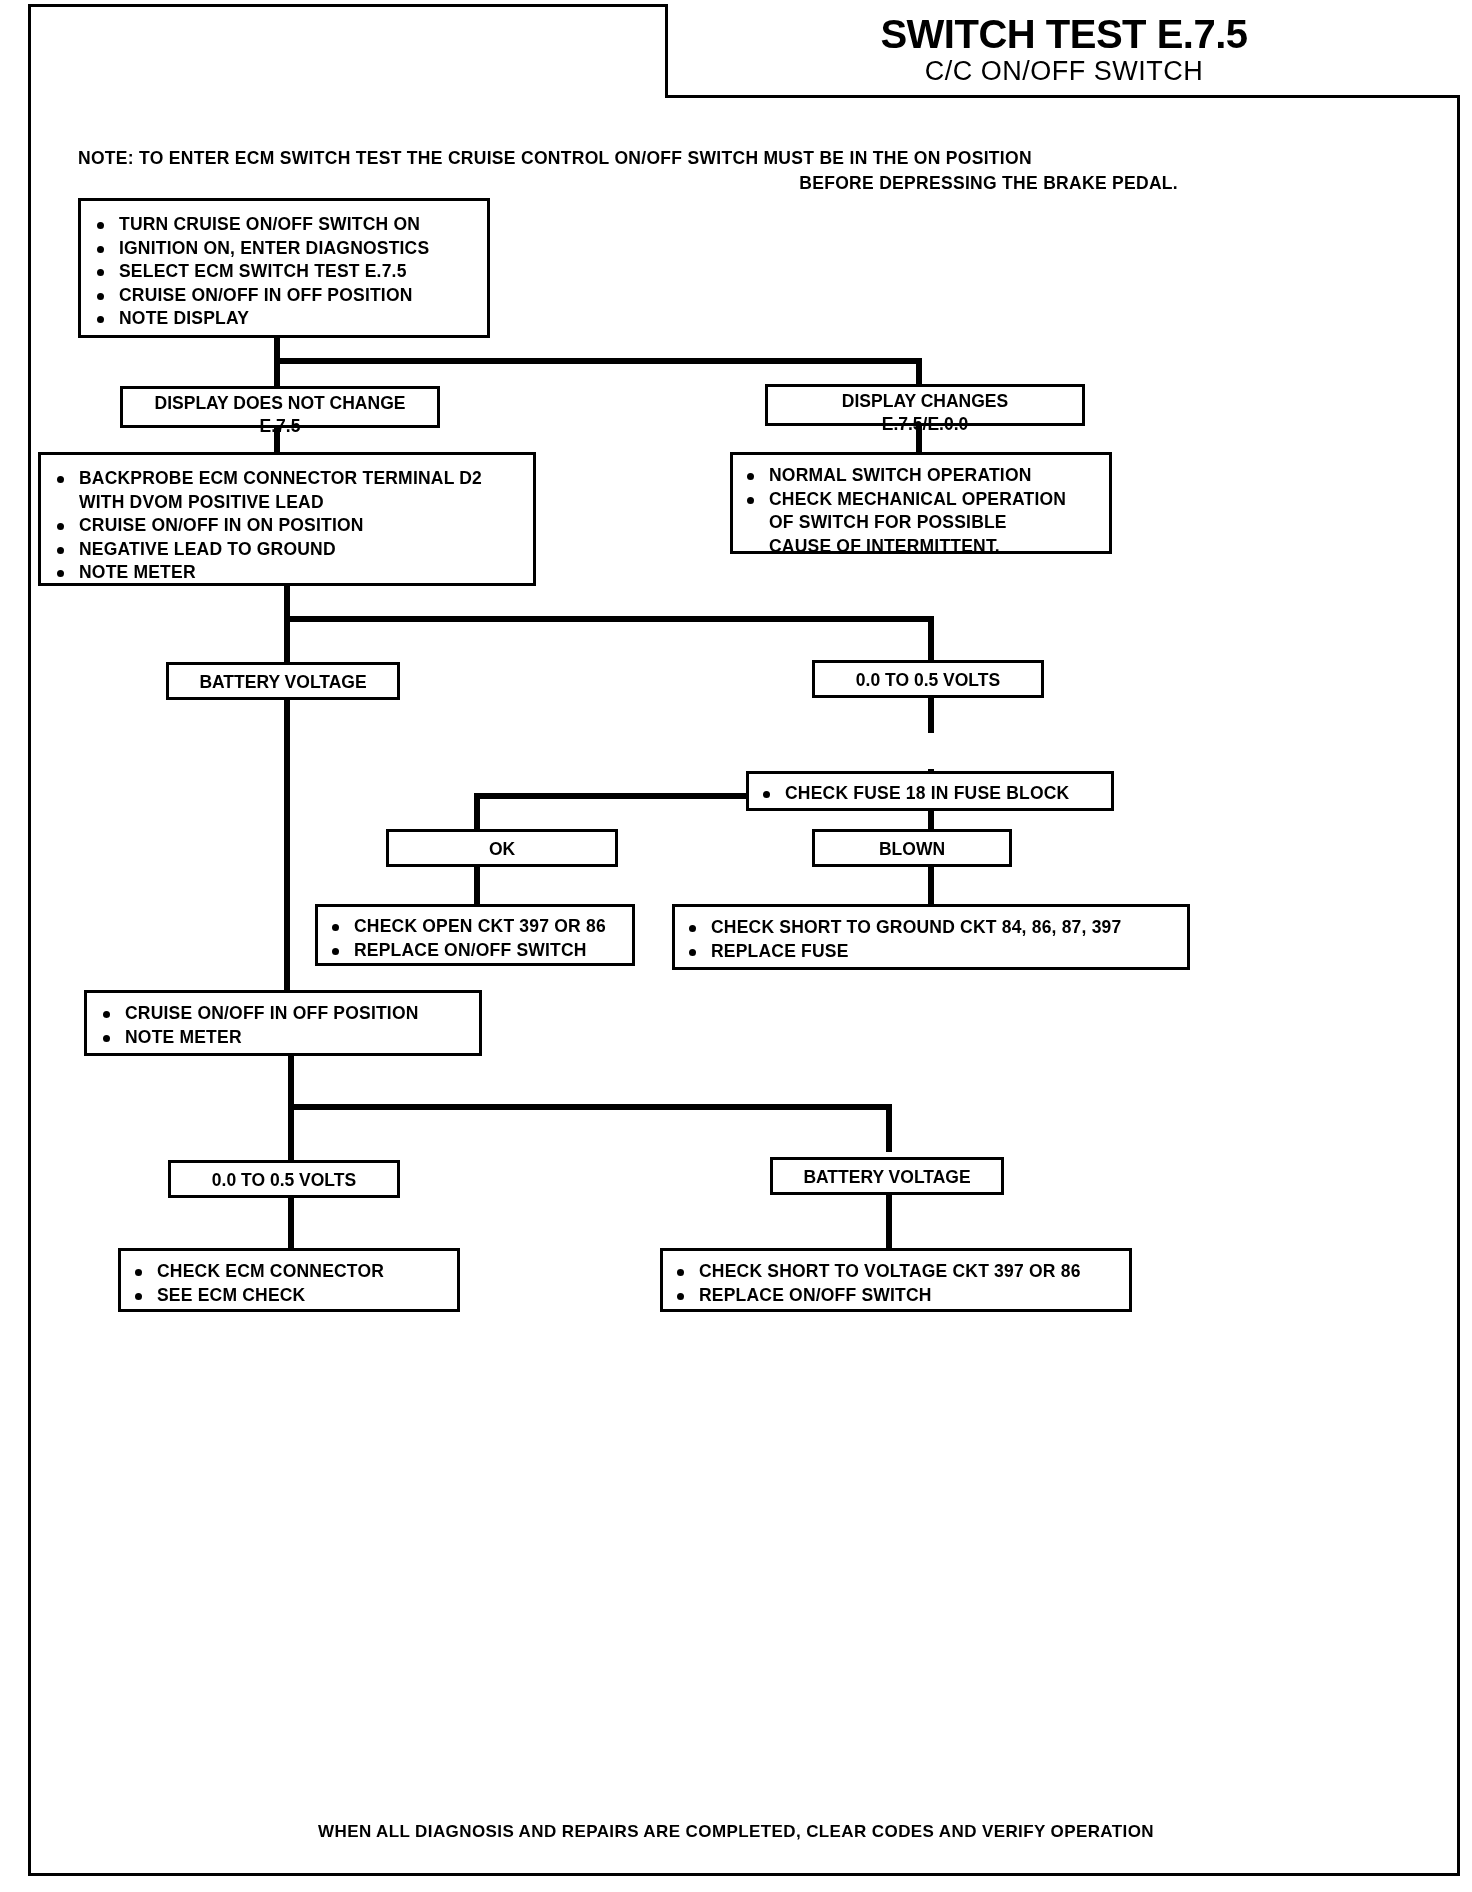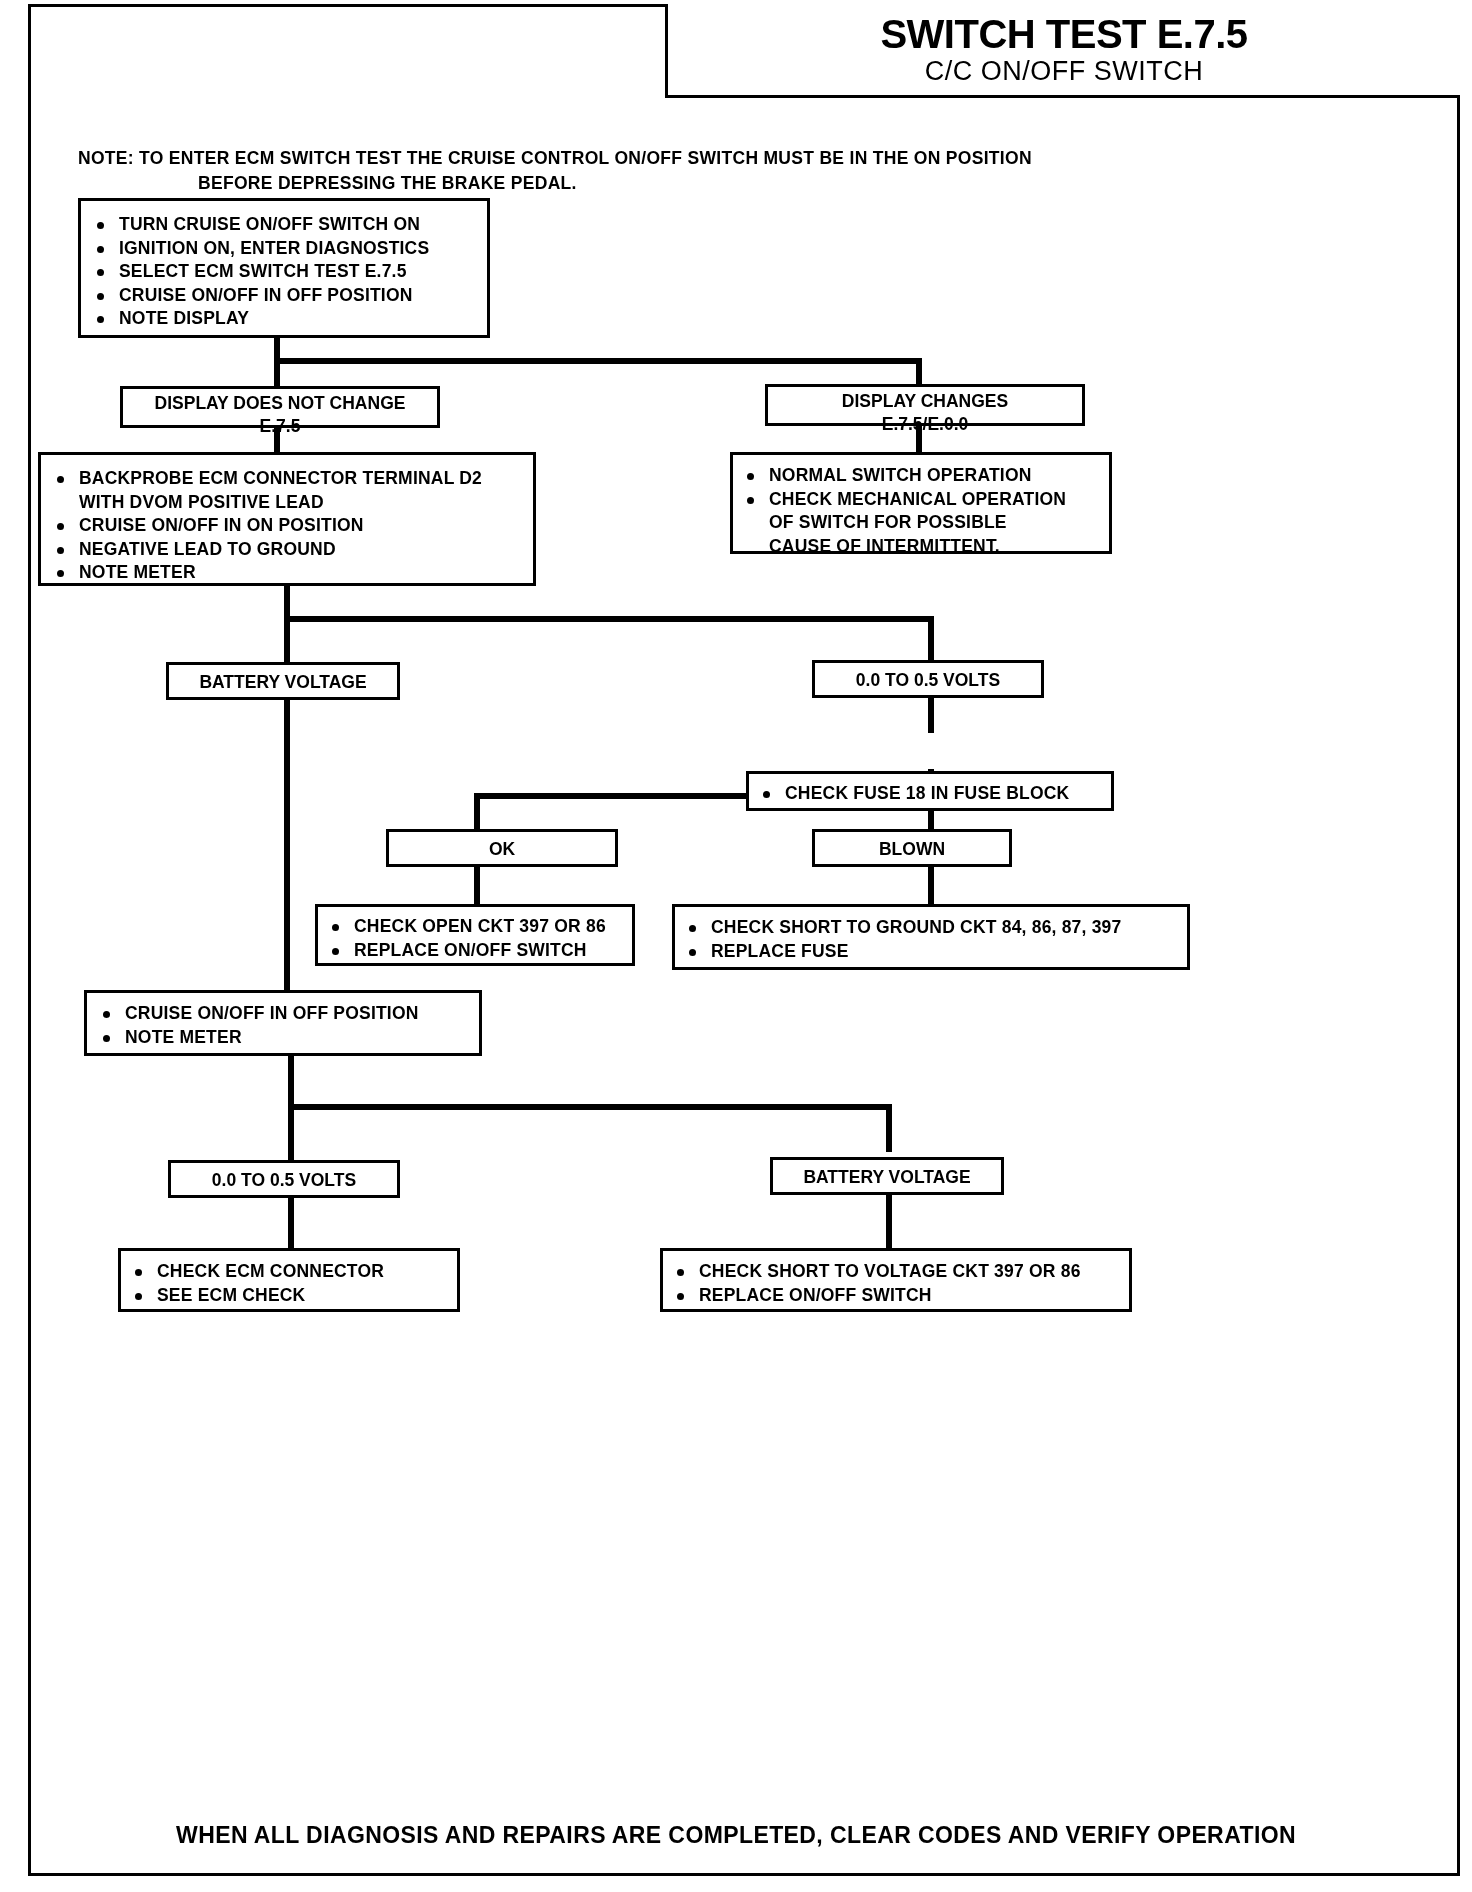--- a/index.html
+++ b/index.html
@@ -25,21 +25,21 @@
   }
   .title-sub{
     position:absolute;left:0;top:52px;width:100%;text-align:center;
     font-size:27px;font-weight:normal;letter-spacing:0.5px;
   }
   
   .note{
     position:absolute;left:78px;top:146px;width:1100px;
     font-size:17.5px;font-weight:bold;line-height:25px;letter-spacing:0.3px;
   }
-  .note .l2{display:block;margin-left:120px;}
+  .note .l2{display:block;margin-left:120px;text-align:right;}
   
   .box{
     position:absolute;border:3px solid #000;background:#fff;
     box-sizing:border-box;z-index:5;
   }
   .box ul{margin:0;padding:0;list-style:none;}
   .box li{
     position:relative;padding-left:24px;
     font-size:17.5px;font-weight:bold;line-height:23.5px;letter-spacing:0.2px;
   }
@@ -49,21 +49,21 @@
   }
   .box li .cont{display:block;padding-left:0;}
   .ctr{text-align:center;font-size:17.5px;font-weight:bold;line-height:23px;}
   
   .ln{position:absolute;background:#000;z-index:1;}
   .vl{width:6px;}
   .hl{height:6px;}
   
   .footer{
     position:absolute;left:0;top:1822px;width:1472px;text-align:center;
-    font-size:23px;font-weight:bold;letter-spacing:0.4px;
+    font-size:17px;font-weight:bold;letter-spacing:0.4px;
   }
 </style>
 </head>
 <body>
 
 <div class="page-border"></div>
 
 <div class="title-block">
   <div class="title-main">SWITCH TEST E.7.5</div>
   <div class="title-sub">C/C ON/OFF SWITCH</div>

